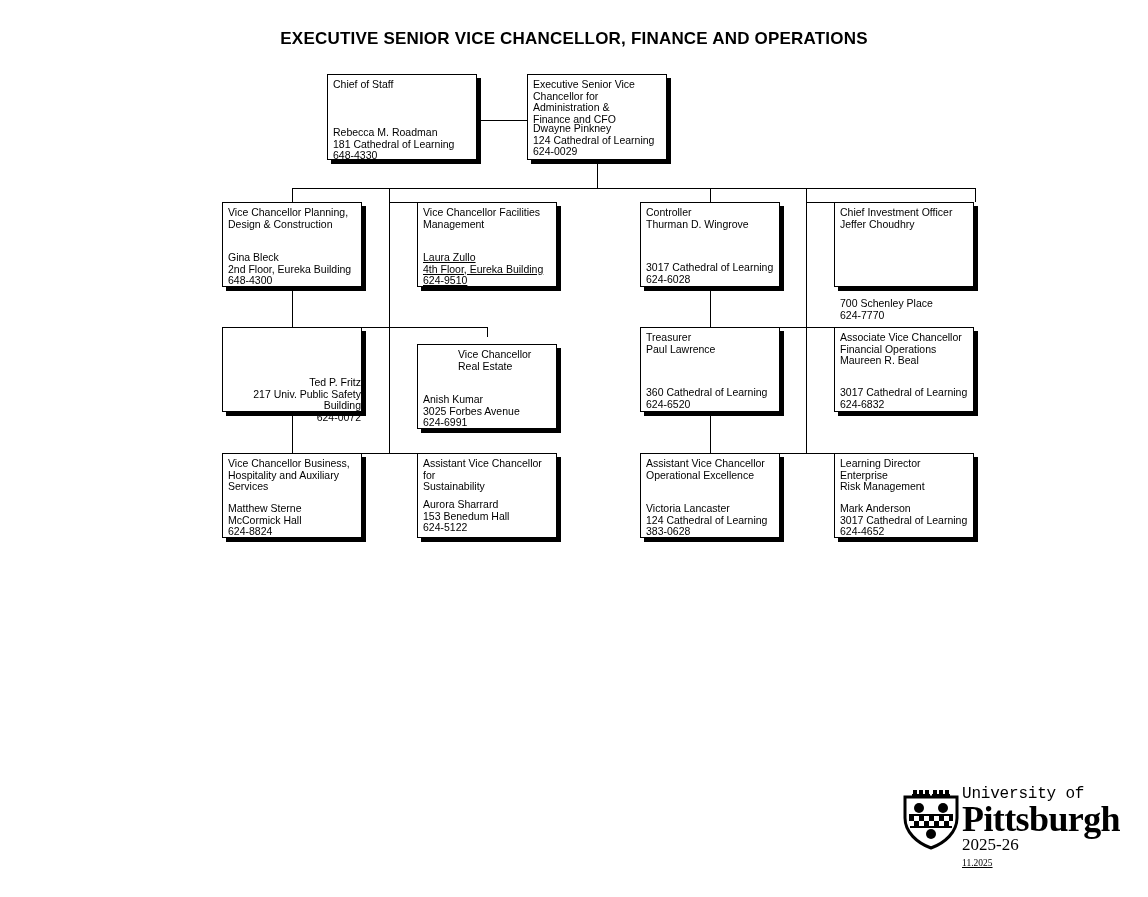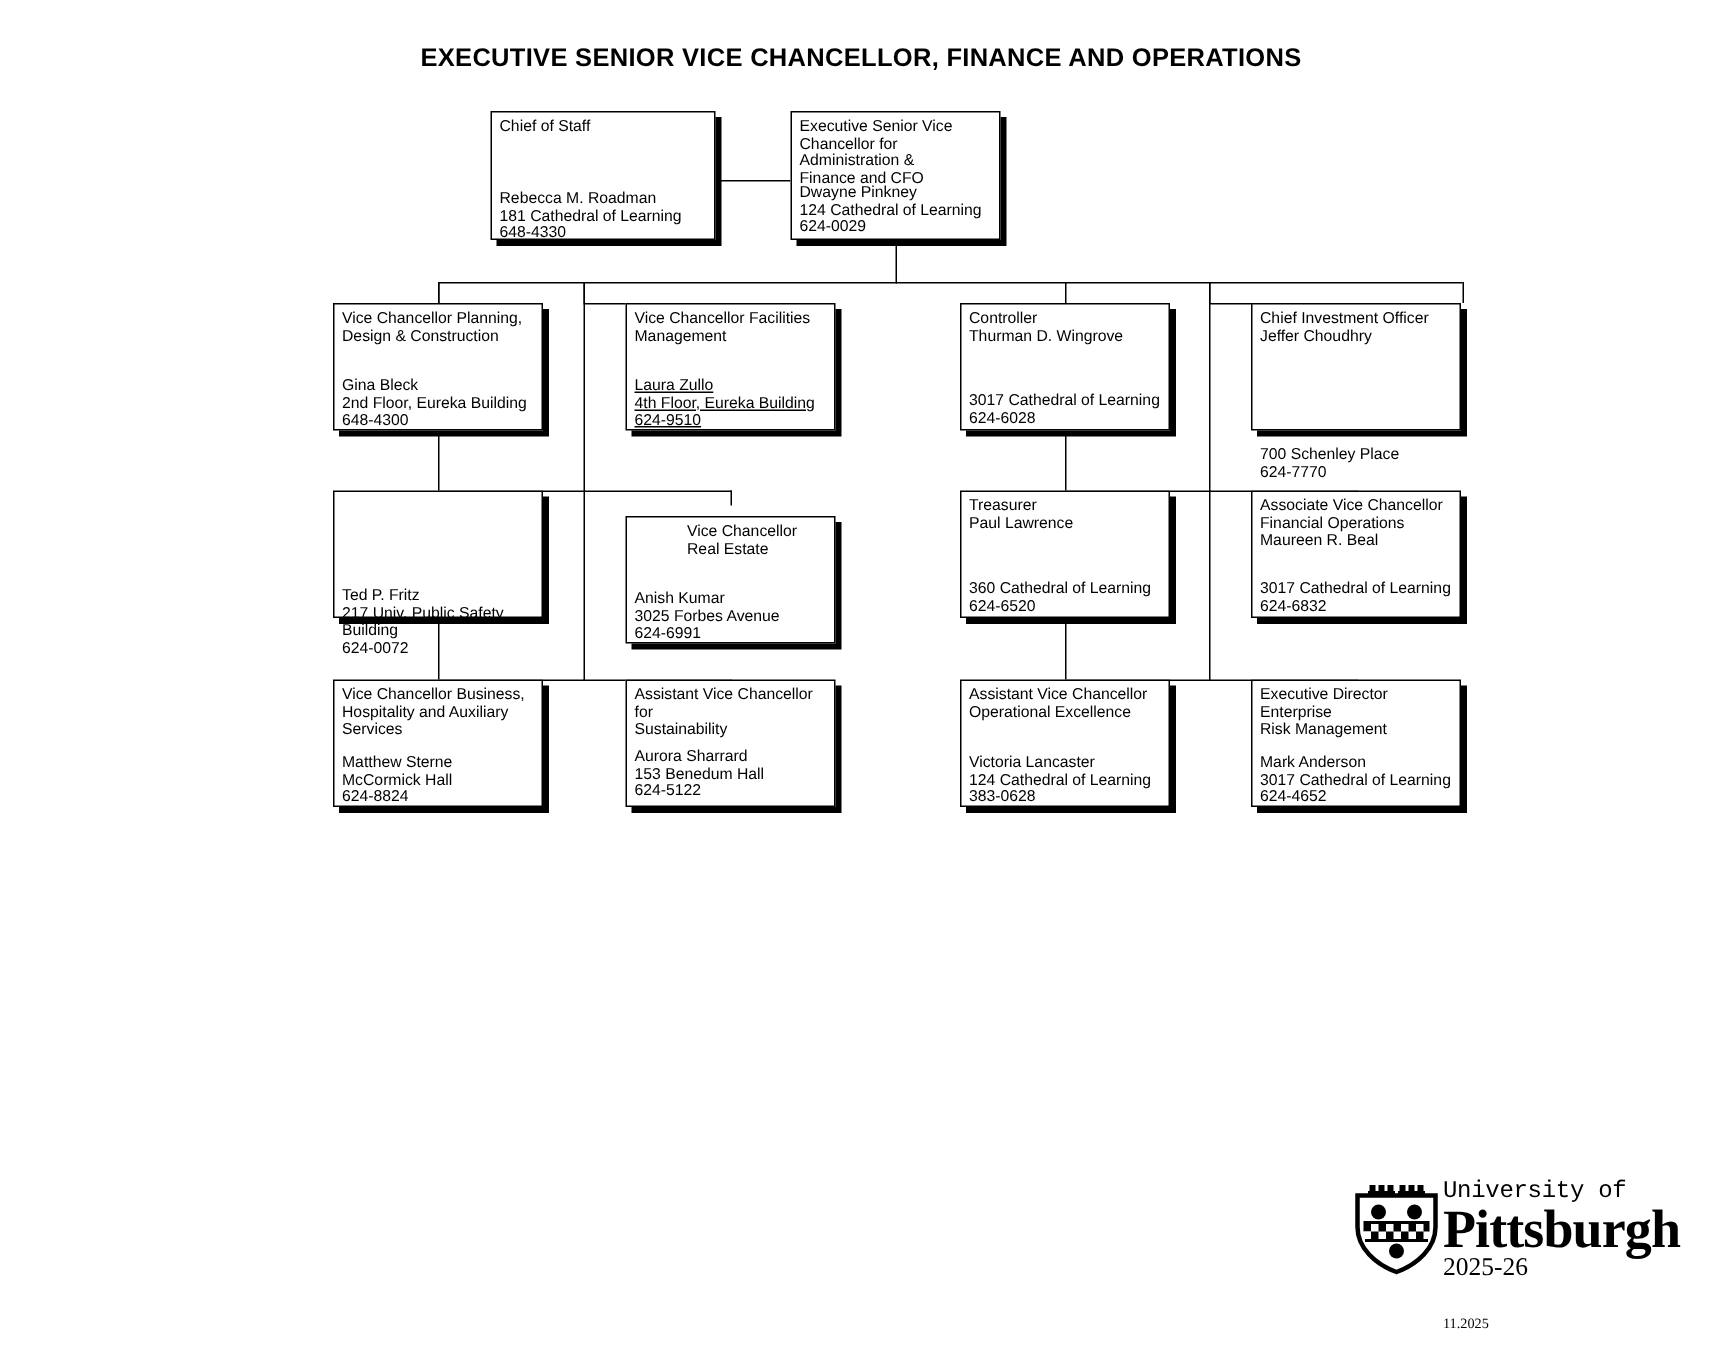--- a/index.html
+++ b/index.html
@@ -43,21 +43,21 @@
   .h{height:1.4px;}
   .v{width:1.4px;}
 
   
   .logo{position:absolute;left:900px;top:786px;width:200px;height:100px;}
   .shield{position:absolute;left:0;top:2px;width:62px;height:62px;}
   .wordmark{position:absolute;left:62px;top:-2px;width:140px;color:#000;}
   .word-univ{font-family:Liberation Mono, monospace;font-size:16px;line-height:20px;letter-spacing:-0.2px;}
   .word-pitt{font-family:"Liberation Serif","DejaVu Serif",serif;font-size:36px;line-height:30px;font-weight:bold;letter-spacing:-0.6px;}
   .word-year{font-family:"Liberation Serif","DejaVu Serif",serif;font-size:17px;line-height:19px;margin-top:1px;}
-  .revdate{position:absolute;left:62px;top:92px;font-family:"Liberation Serif","DejaVu Serif",serif;font-size:9.5px;color:#000;}
+  .revdate{position:absolute;left:62px;top:72px;font-family:"Liberation Serif","DejaVu Serif",serif;font-size:9.5px;color:#000;text-decoration:underline;}
 </style>
 </head>
 <body>
 
 <div id="stage">
 
   <div class="title">EXECUTIVE SENIOR VICE CHANCELLOR, FINANCE AND OPERATIONS</div>
 
   <div class="ln h" style="left:477px;top:120px;width:50px;"></div>
 
@@ -132,21 +132,21 @@
   </div>
 
   <div class="box" style="left:834px;top:202px;width:140px;height:85px;">
     <div class="role">Chief Investment Officer
 Jeffer Choudhry</div>
     <div class="person" style="top:59px;margin-top:36px;">700 Schenley Place
 624-7770</div>
   </div>
 
   <div class="box" style="left:222px;top:327px;width:140px;height:85px;">
-    <div class="person" style="top:64px;">Ted P. Fritz
+    <div class="person" style="top:49px;text-align:right;">Ted P. Fritz
 217 Univ. Public Safety Building
 624-0072</div>
   </div>
 
   <div class="box" style="left:417px;top:344px;width:140px;height:85px;padding-left:40px;">
     <div class="role">Vice Chancellor Real Estate</div>
     <div class="person" style="top:49px;">Anish Kumar
 3025 Forbes Avenue
 624-6991</div>
   </div>
@@ -185,21 +185,21 @@
 
   <div class="box" style="left:640px;top:453px;width:140px;height:85px;">
     <div class="role">Assistant Vice Chancellor
 Operational Excellence</div>
     <div class="person" style="top:49px;">Victoria Lancaster
 124 Cathedral of Learning
 383-0628</div>
   </div>
 
   <div class="box" style="left:834px;top:453px;width:140px;height:85px;">
-    <div class="role">Executive Director Enterprise
+    <div class="role">Learning Director Enterprise
 Risk Management</div>
     <div class="person" style="top:49px;">Mark Anderson
 3017 Cathedral of Learning
 624-4652</div>
   </div>
 
   <div class="logo">
     <div class="shield">
       <svg viewBox="0 0 62 62" width="62" height="62" xmlns="http://www.w3.org/2000/svg">
 

